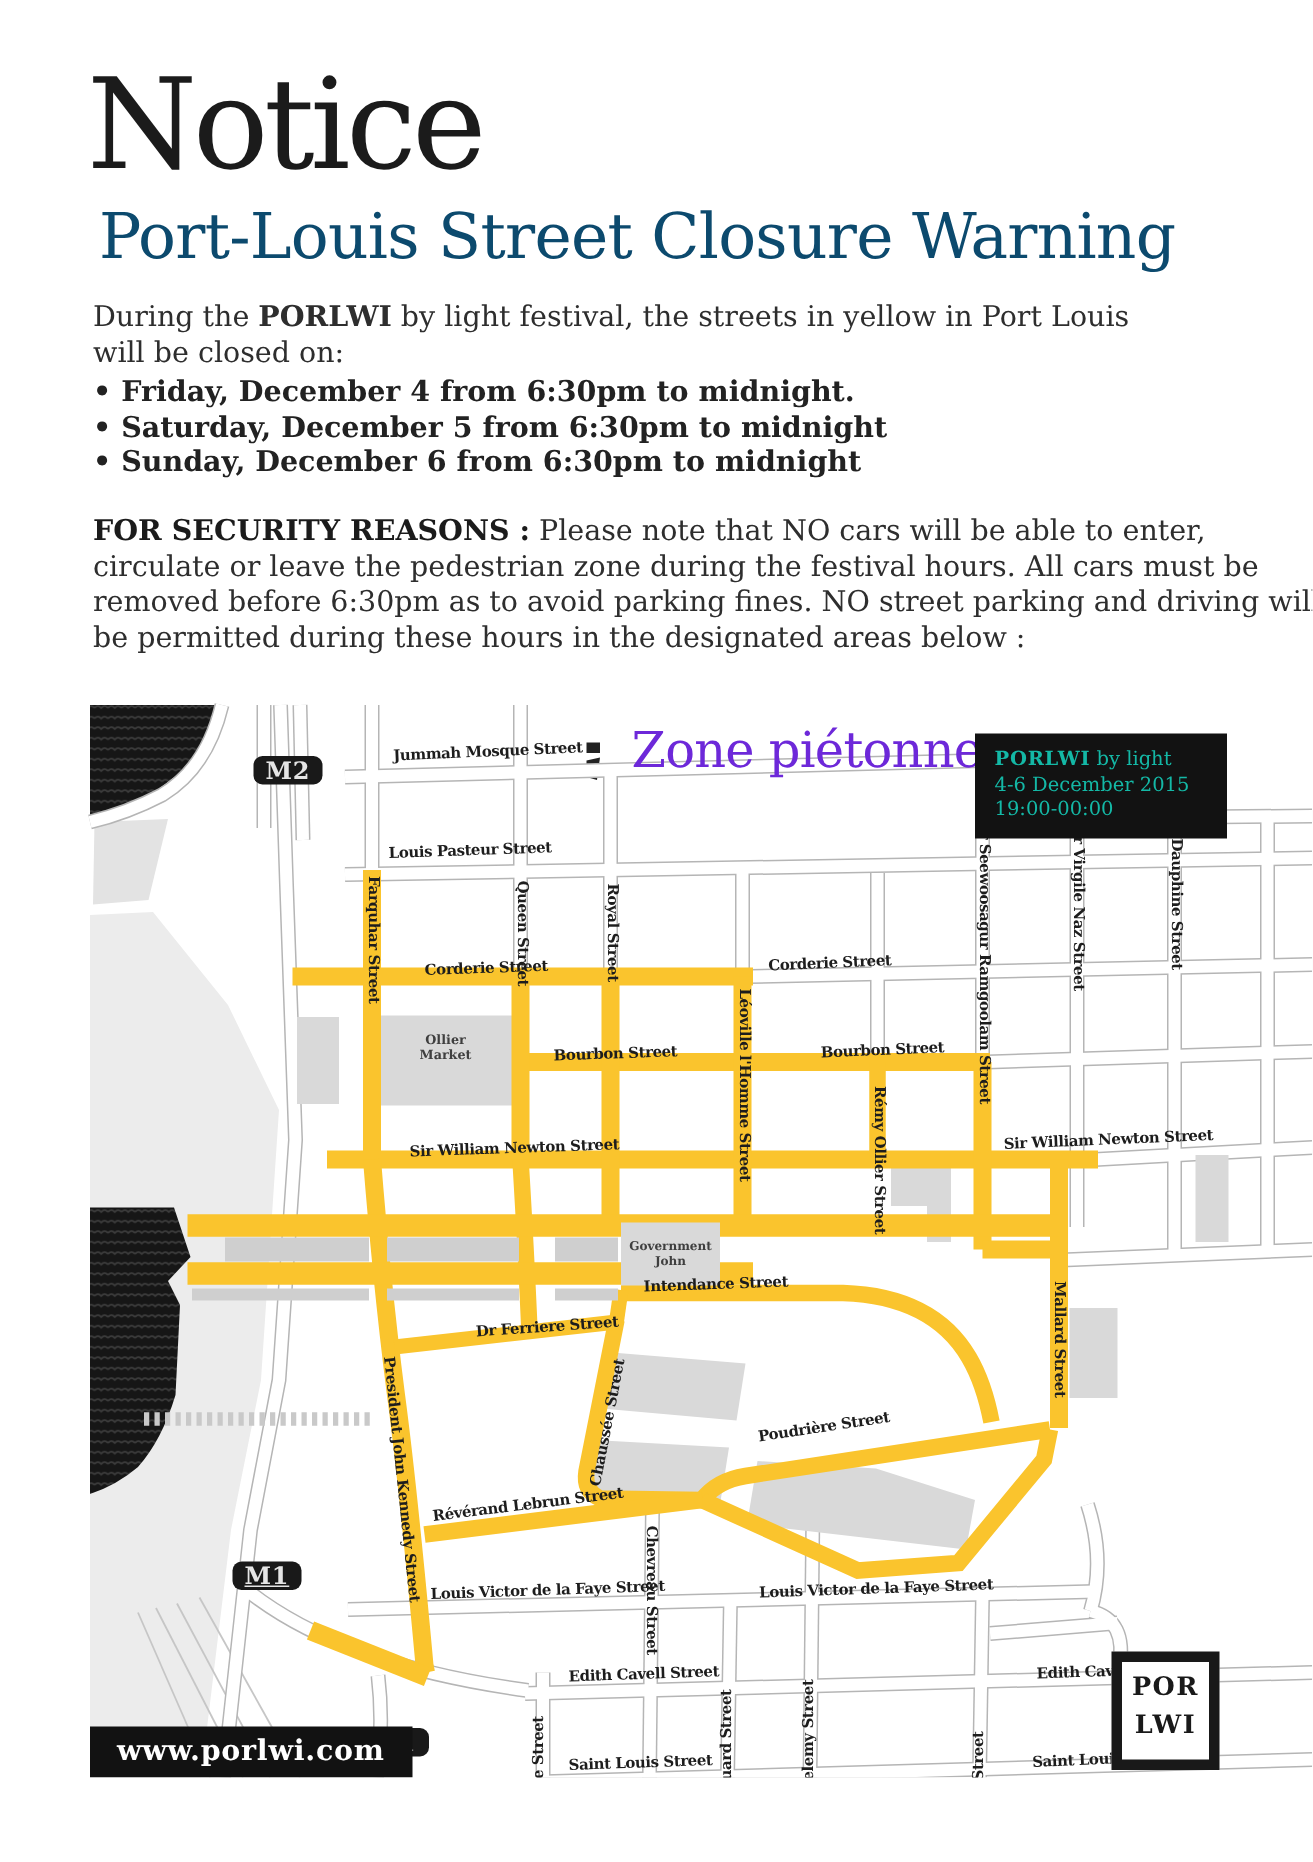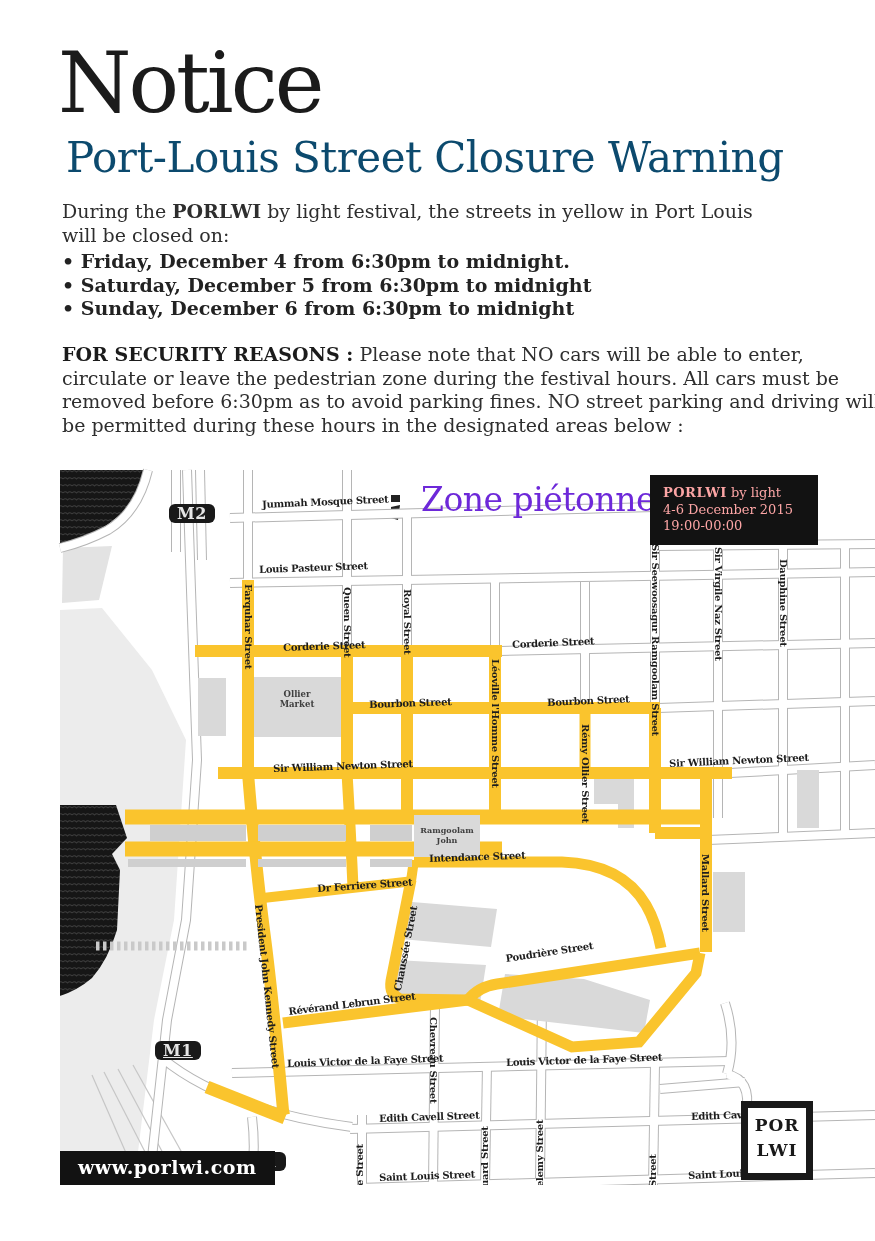--- a/index.html
+++ b/index.html
@@ -20,21 +20,21 @@
   .map{position:absolute;left:0;top:460px;width:875px;height:725px;overflow:hidden;background:#fff;}
   .map svg{position:absolute;left:0;top:0;}
   .ml{position:absolute;font-family:"DejaVu Serif",serif;font-weight:700;font-size:10px;
       line-height:10px;color:#1d1d1d;white-space:nowrap;transform-origin:0 0;
       letter-spacing:-0.3px;z-index:5;}
   .lm{position:absolute;font-weight:700;color:#3f3f3f;text-align:center;z-index:5;line-height:10px;}
   .badge{position:absolute;background:#191919;color:#e5e5e5;font-weight:700;font-size:16px;
          line-height:13px;padding:3px 8px;border-radius:6px;z-index:6;letter-spacing:0.5px;}
   .zone-title{position:absolute;left:393px;top:20px;font-size:33px;font-weight:400;
               letter-spacing:-0.5px;color:#6d28d9;z-index:6;margin-left:28px;}
-  .infobox{position:absolute;left:650px;top:15px;width:168px;background:#121212;color:#fca5a5;
+  .infobox{position:absolute;left:650px;top:29px;width:168px;background:#121212;color:#14b8a6;
            font-size:13px;line-height:16.5px;padding:10px 0 10px 13px;box-sizing:border-box;z-index:7;}
   .infobox b{letter-spacing:0.5px;}
   .website{position:absolute;left:60px;top:691px;background:#121212;color:#fff;font-size:19px;
            font-weight:700;padding:5px 18px 7px 18px;letter-spacing:0.5px;z-index:8;}
   .porlwi-logo{position:absolute;left:741px;top:641px;width:58px;height:60px;background:#fff;
                border:7px solid #191919;z-index:8;text-align:center;font-weight:700;
                font-size:17px;line-height:25px;letter-spacing:1px;color:#191919;padding-top:5px;}
 </style>
 </head>
 <body>
@@ -253,21 +253,21 @@
     <div class="ml" style="left:355px;top:726px;transform:rotate(-90deg);">e Street</div>
     <div class="ml" style="left:480px;top:727px;transform:rotate(-90deg);">uard Street</div>
     <div class="ml" style="left:535px;top:727px;transform:rotate(-90deg);">elemy Street</div>
     <div class="ml" style="left:648px;top:727px;transform:rotate(-90deg);">Street</div>
 
     <div class="lm" style="left:252px;top:229px;width:90px;font-size:8.5px;">
       <div>Ollier</div>
       <div>Market</div>
     </div>
     <div class="lm" style="left:414px;top:365px;width:66px;font-size:8px;">
-      <div>Ramgoolam</div>
+      <div>Government</div>
       <div>John</div>
     </div>
 
     <div class="website">www.porlwi.com</div>
     <div class="porlwi-logo">
       <div>POR</div>
       <div>LWI</div>
     </div>
   </div>
 </div>

